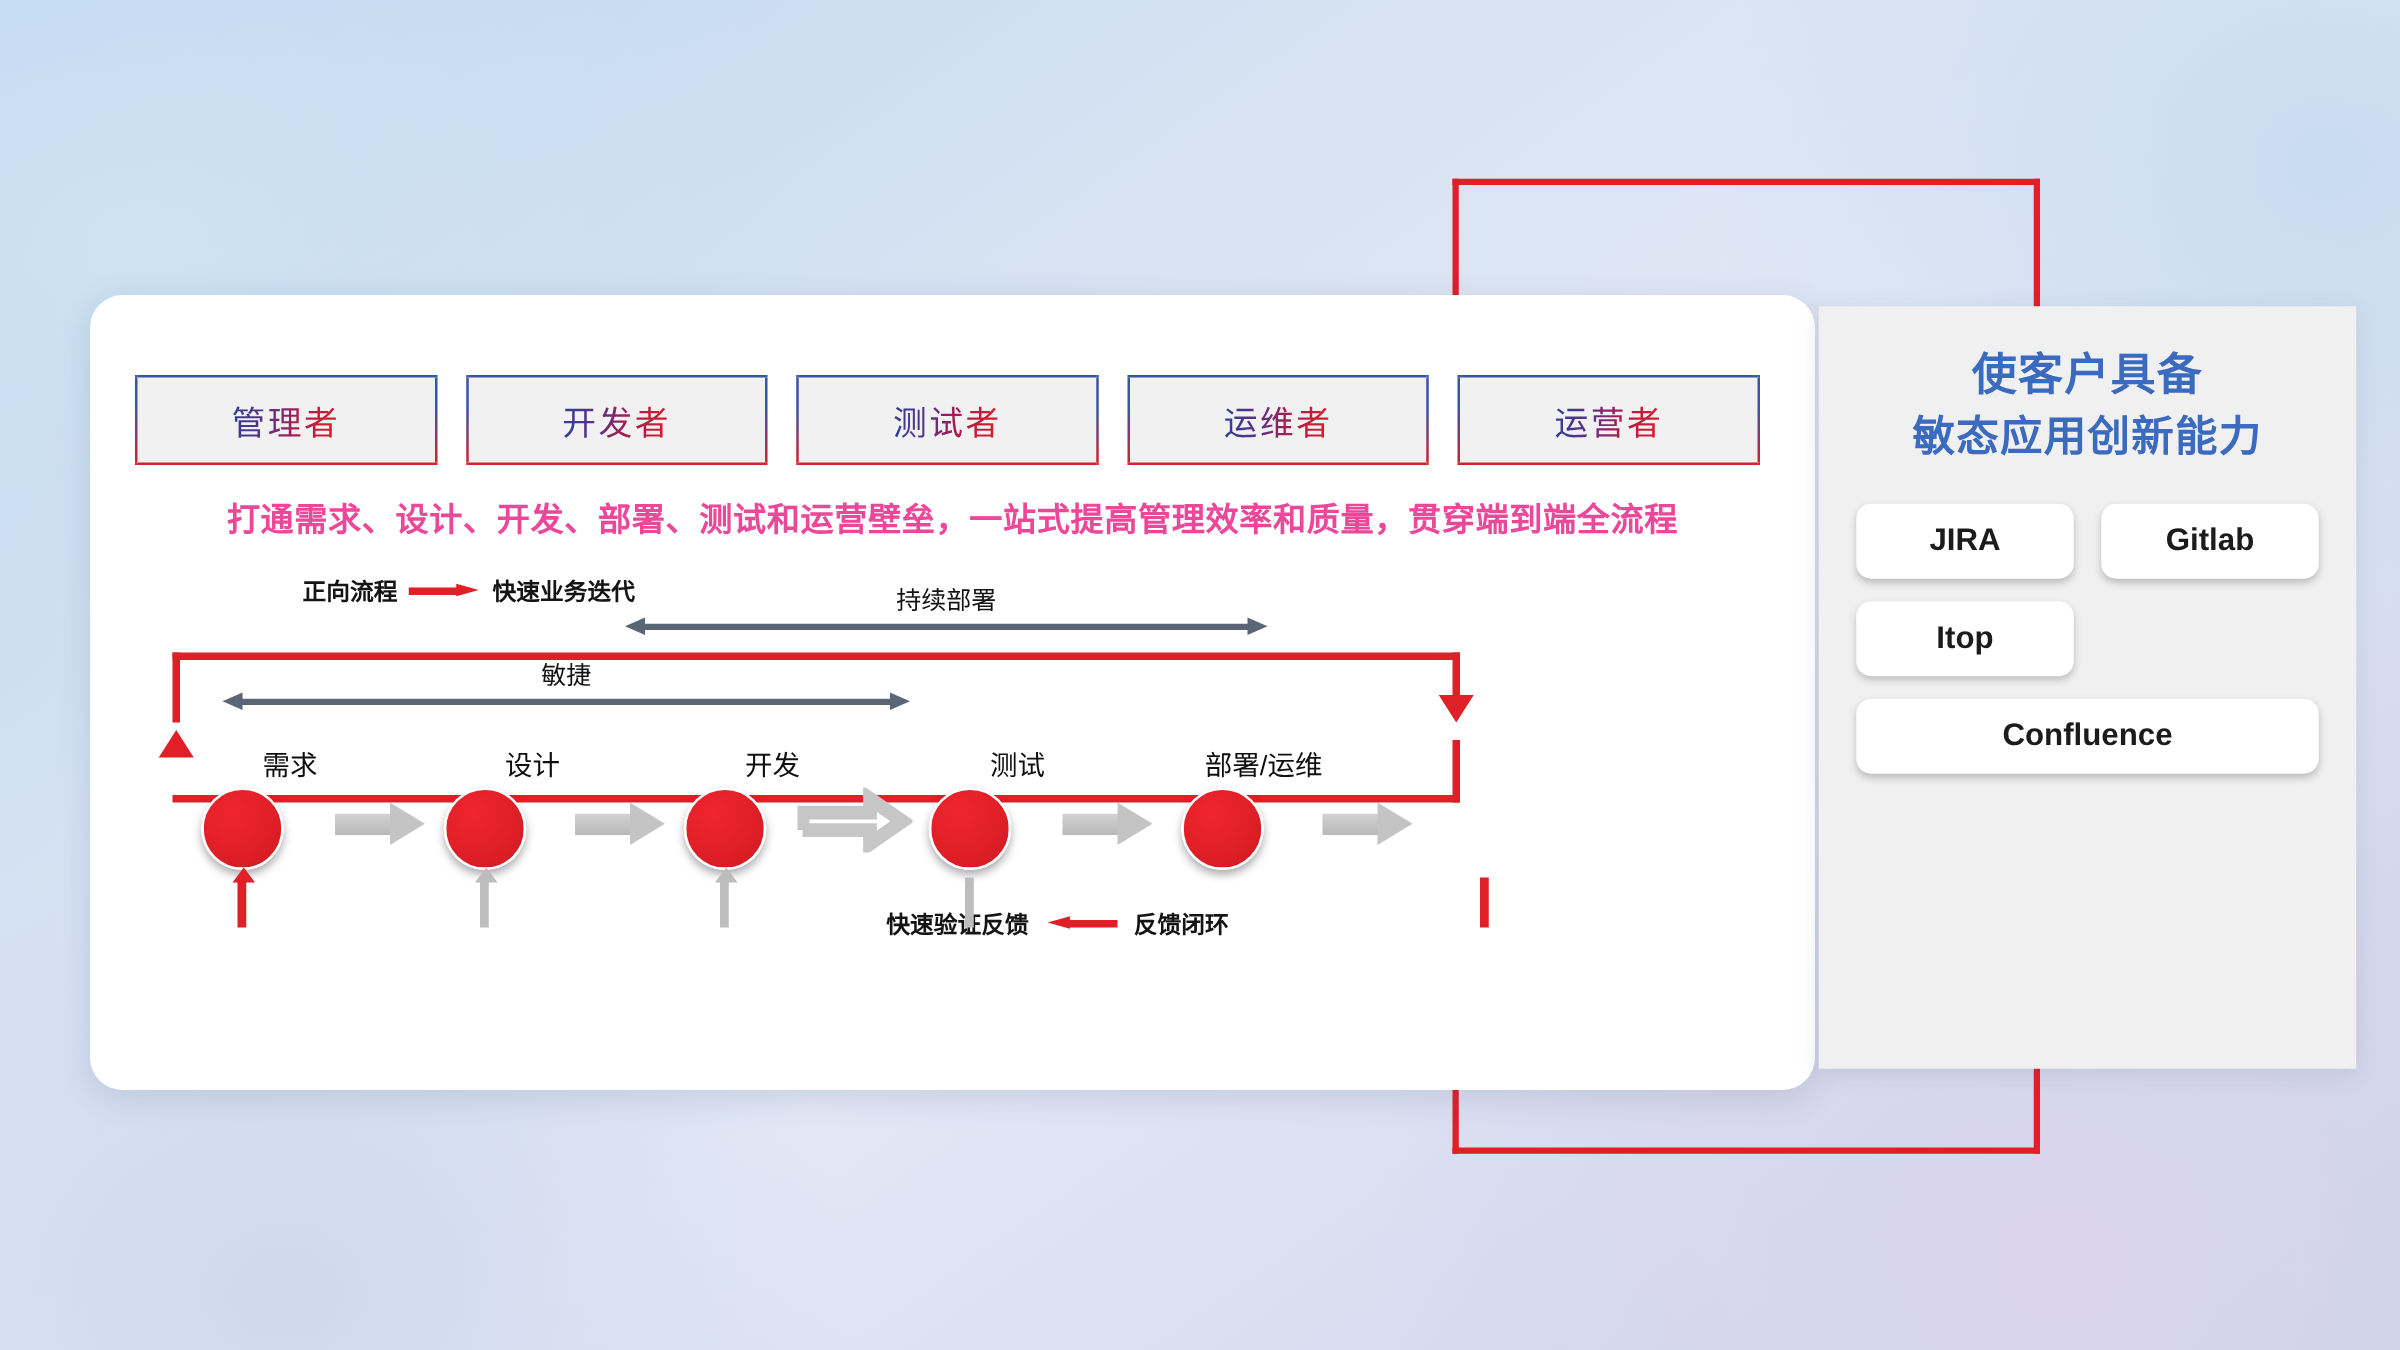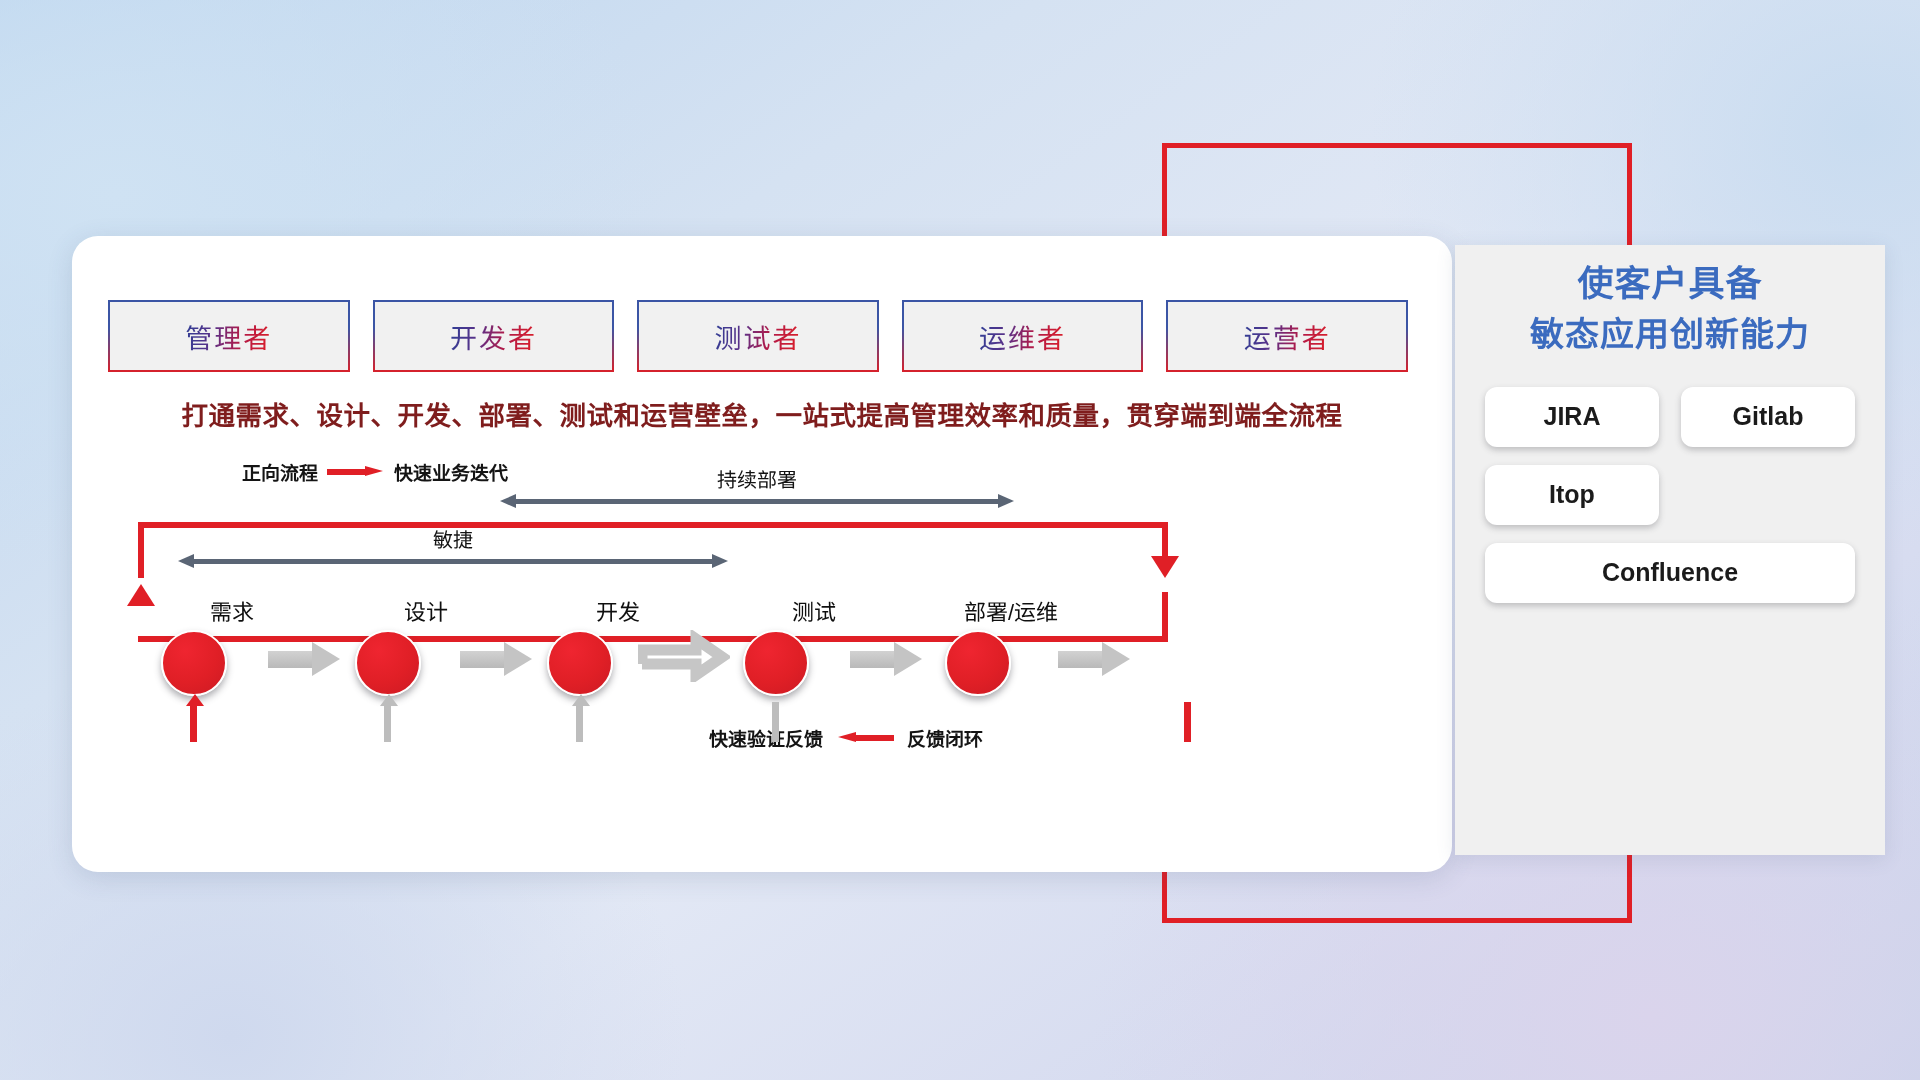--- a/index.html
+++ b/index.html
@@ -44,21 +44,21 @@
   .role-label{
     font-size:27px;font-weight:400;letter-spacing:2px;
     background:linear-gradient(100deg,#2e3f96 0%,#5b3088 34%,#b01a49 62%,#e01f26 100%);
     -webkit-background-clip:text;background-clip:text;color:transparent;
     font-family:"Liberation Sans","DejaVu Sans",sans-serif;
   }
 
   
   .headline{
     position:absolute;left:0;top:158px;width:100%;text-align:center;
-    font-size:26.5px;font-weight:bold;color:#7f1d1d;letter-spacing:.5px;
+    font-size:26.5px;font-weight:bold;color:#ec4899;letter-spacing:.5px;
   }
 
   
   .legend-fwd{
     position:absolute;left:170px;top:222px;display:flex;align-items:center;gap:9px;
     font-size:19px;font-weight:bold;color:#141414;
   }
   .legend-fb{
     position:absolute;left:637px;top:488px;display:flex;align-items:center;gap:13px;
     font-size:19px;font-weight:bold;color:#141414;
@@ -112,21 +112,21 @@
   .tick-red{background:#e01f26;}
   .tick-head-red{border-bottom-color:#e01f26;}
 
   
   .panel{
     position:absolute;left:1455px;top:245px;width:430px;height:610px;
     background:#f0f0f0;box-shadow:0 4px 18px rgba(70,90,130,.14);z-index:4;
   }
   .panel-title{
     text-align:center;color:#3b6bbf;font-weight:bold;line-height:1.28;
-    font-size:36px;padding-top:16px;letter-spacing:1px;
+    font-size:36px;padding-top:32px;letter-spacing:1px;
   }
   .panel-title .l2{font-size:34px;display:block;margin-top:6px;}
   .tool-grid{display:flex;flex-wrap:wrap;gap:18px 22px;padding:30px 30px 0 30px;}
   .tool{
     background:#fff;border-radius:12px;height:60px;
     display:flex;align-items:center;justify-content:center;
     font-size:25px;font-weight:bold;color:#1b1b1b;
     box-shadow:0 3px 6px rgba(60,60,70,.28);
     flex:0 0 calc(50% - 11px);
   }

